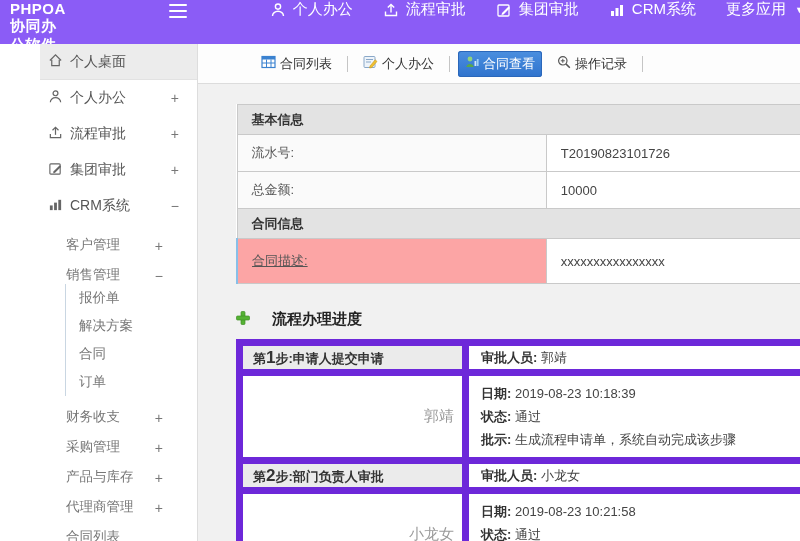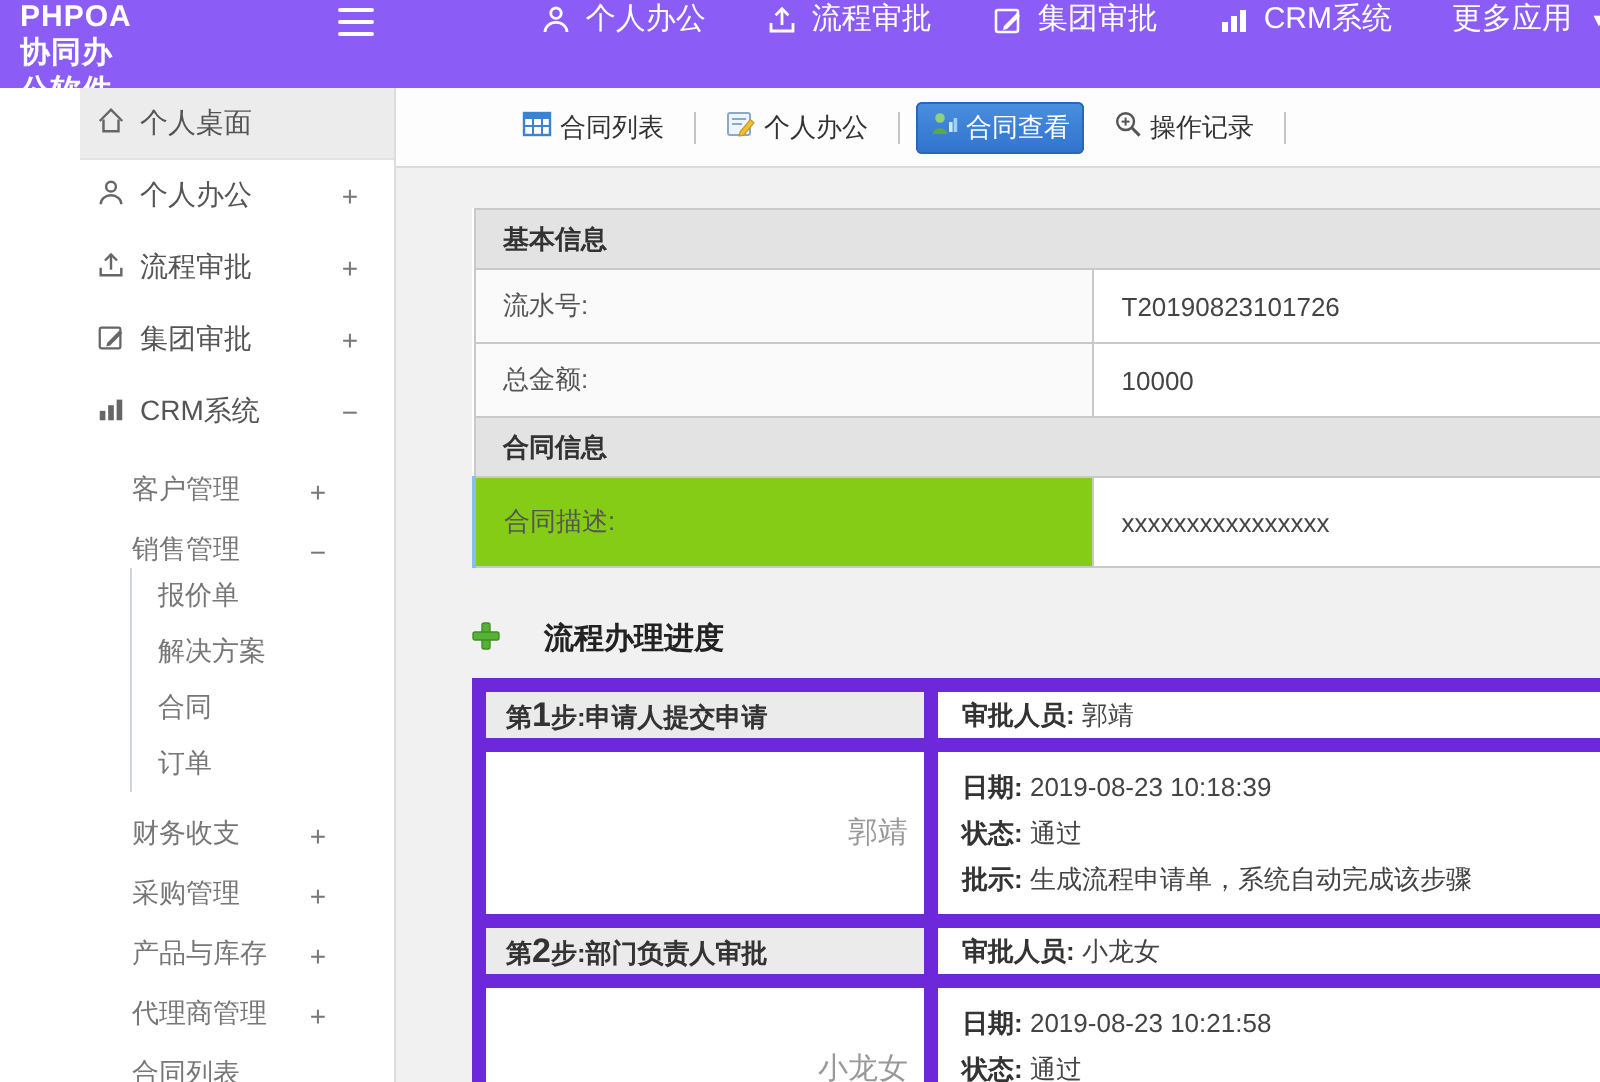--- a/index.html
+++ b/index.html
@@ -43,21 +43,21 @@
   .tab-sep { width:1px; height:16px; background:#c5c5c5; }
 
   
   .body-pad { padding:20px 0 0 38px; }
 
   table.info { border-collapse:collapse; width:620px; background:#fff; table-layout:fixed; }
   table.info td { border:1px solid #c9c9c9; font-size:13px; color:#555; padding:0 14px; }
   table.info .sec-hd td { background:#e3e3e3; font-weight:bold; color:#333; height:30px; }
   table.info .row td { height:37px; }
   table.info td.lbl { width:230px; background:#fafafa; }
-  table.info .row-hl td.lbl { background:#84cc16; border-left:2px solid #88bfe8; }
+  table.info .row-hl td.lbl { background:#fca5a5; border-left:2px solid #88bfe8;text-decoration:underline; }
   table.info .row-hl td { height:45px; }
   table.info td.val { color:#444; }
 
   .prog-title { display:flex; align-items:center; gap:22px; margin:26px 0 10px 0;
     font-size:15px; font-weight:bold; color:#222; }
 
   table.prog { border-collapse:collapse; width:620px; background:#fff; table-layout:fixed; }
   table.prog td { border:7px solid #6d28d9; font-size:13px; color:#444; }
   table.prog td.step { width:226px; background:#ebebeb; font-weight:bold; color:#333;
     height:30px; padding:0 10px; }

